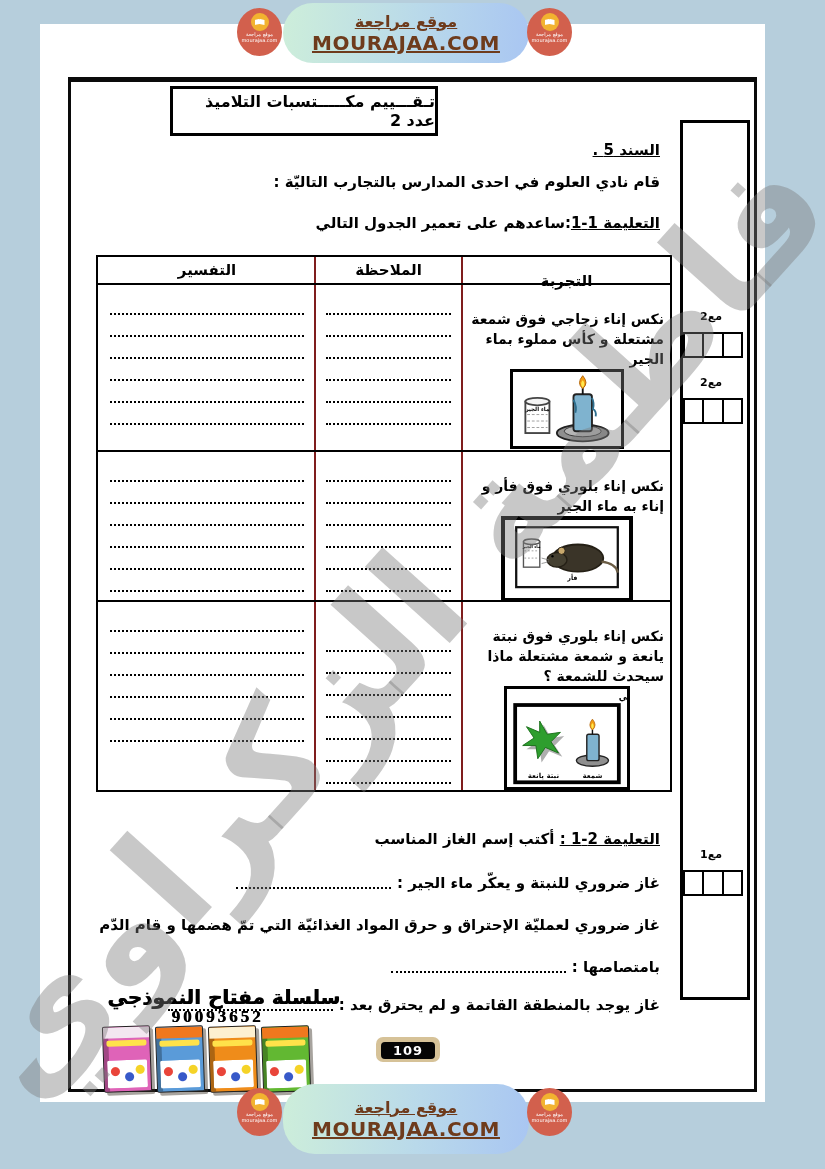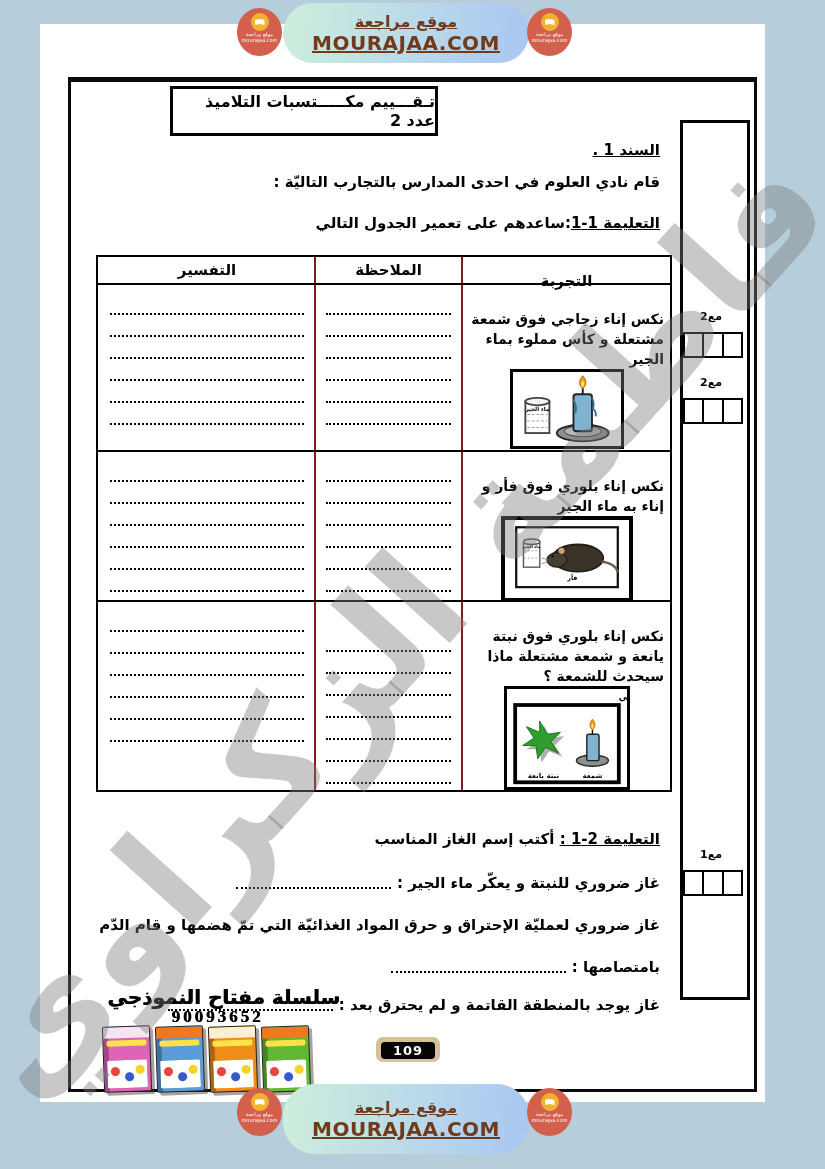--- a/index.html
+++ b/index.html
@@ -163,21 +163,21 @@
     </span>
   <span class="btxt">موقع مراجعة</span>
   <span class="burl">mourajaa.com</span>
 </div>
 
 <div class="abs title-box">
   <span>تـقـــييم مكـــــتسبات التلاميذ عدد 2</span>
 </div>
 
 <div class="abs rtl-line sanad">
-  <span>السند 1 .</span>
+  <span>السند 5 .</span>
 </div>
 <div class="abs rtl-line intro">قام نادي العلوم في احدى المدارس بالتجارب التاليّة :</div>
 <div class="abs rtl-line instr1">
   <span class="ulbl">التعليمة 1-1</span><span>:ساعدهم على تعمير الجدول التالي</span>
 </div>
 
 <div class="abs exam-table">
   <div class="thead">
     <div class="td c-exp">التجربة</div>
     <div class="td c-obs">الملاحظة</div>

